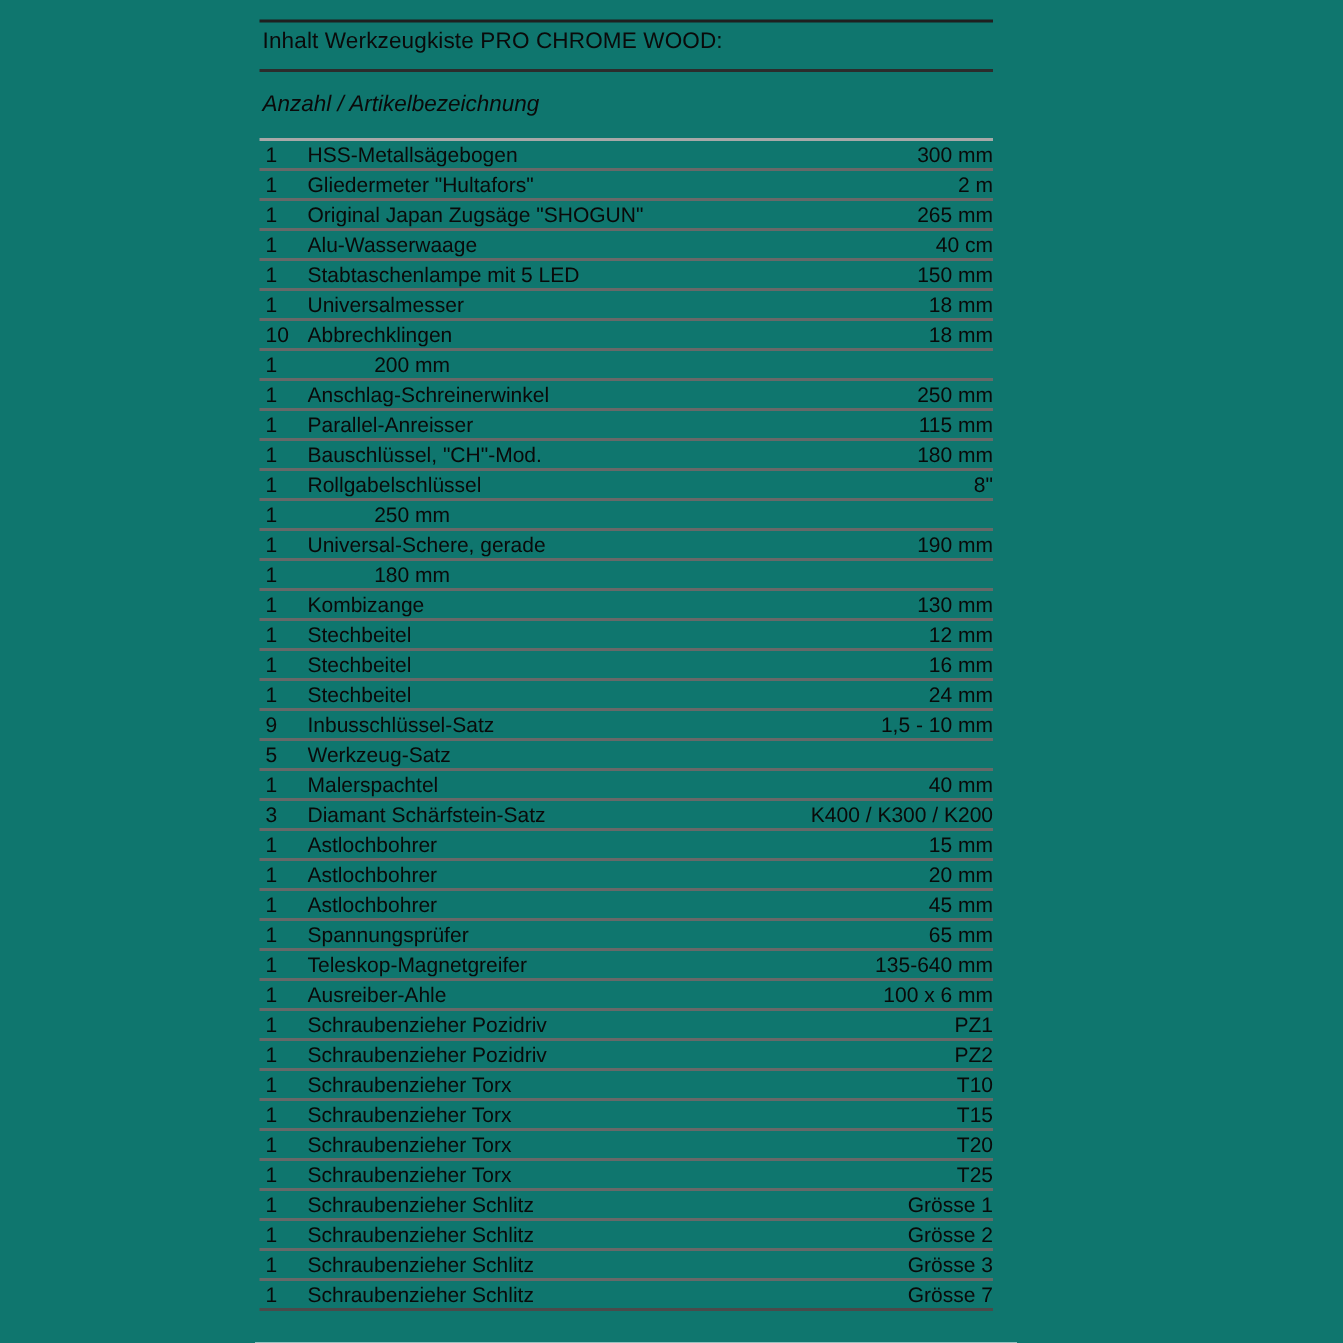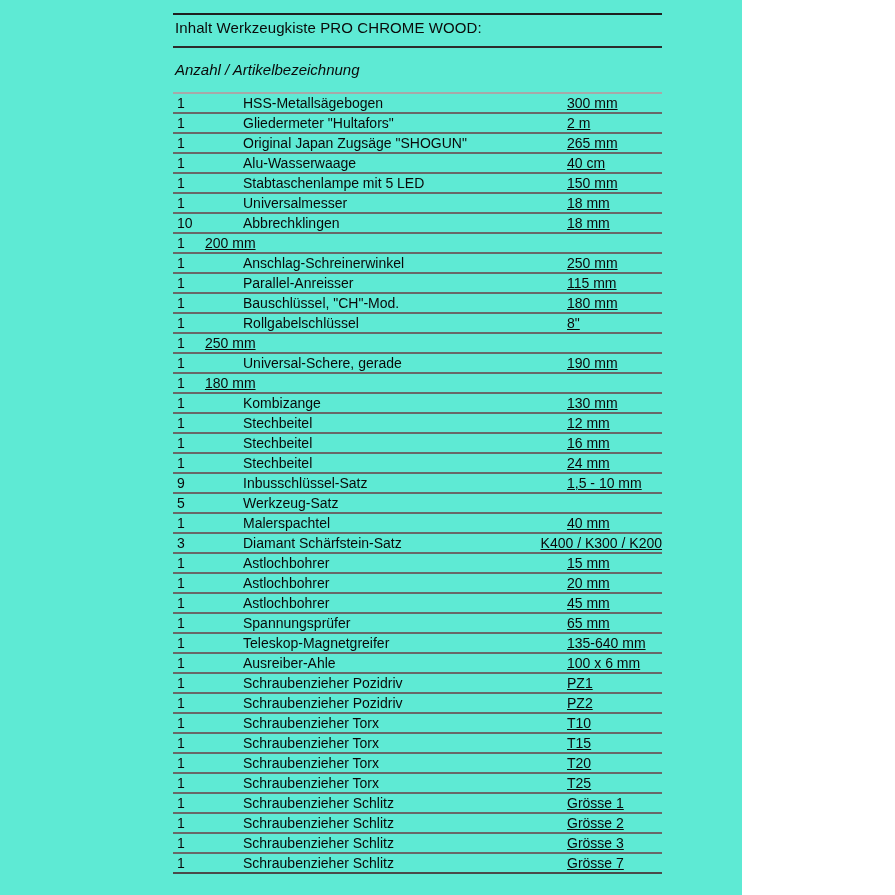--- a/index.html
+++ b/index.html
@@ -6,23 +6,23 @@
     margin: 0;
     padding: 0;
     background: #ffffff;
     width: 895px;
     height: 895px;
     font-family: "Liberation Sans", "DejaVu Sans", sans-serif;
     color: #0a0a0a;
   }
   #page {
     position: relative;
-    width: 742px;
+    width: 895px;
     height: 895px;
-    background: #5eead4;
+    background: #0f766e;
     overflow: hidden;
   }
   #doc {
     position: absolute;
     left: 173px;
     top: 13px;
     width: 489px;
   }
   .title-block {
     border-top: 2px solid #1f1f1f;
@@ -60,27 +60,25 @@
   .c1 {
     flex: none;
     width: 32px;
     padding-left: 4px;
     box-sizing: border-box;
   }
   .c2 {
     flex: 1 1 auto;
     min-width: 0;
     overflow: hidden;
-    margin-left: 38px;
   }
   .c3 {
     flex: 0 0 auto;
     min-width: 95px;
-    text-align: left;
-    text-decoration: underline;
+    text-align: right;
   }
 </style>
 </head>
 <body>
 
 <div id="page">
   <div id="doc">
     <div class="title-block">Inhalt Werkzeugkiste PRO CHROME WOOD:</div>
     <div class="subtitle-block">Anzahl / Artikelbezeichnung</div>
     <div class="rows" id="rows">

